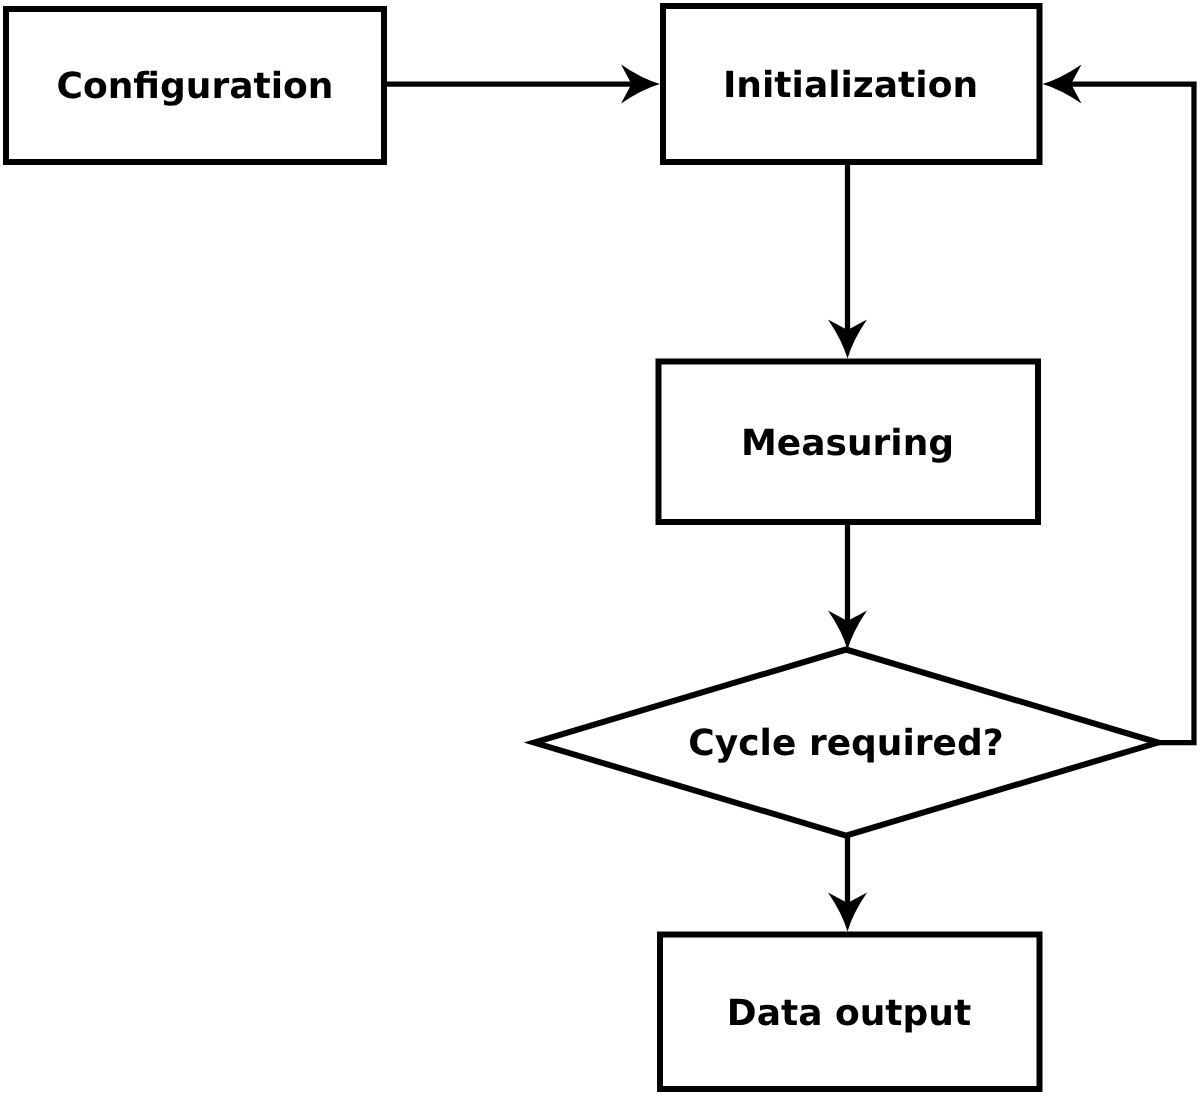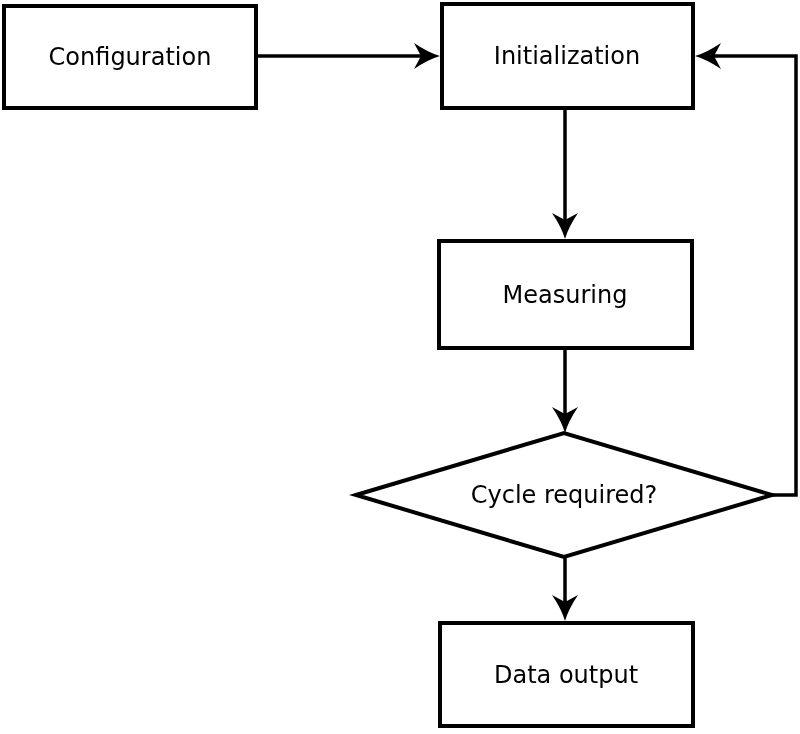--- a/index.html
+++ b/index.html
@@ -12,20 +12,21 @@
     margin: 0;
     padding: 0;
     background: var(--background);
   }
   .canvas {
     width: 800px;
     height: 734px;
     position: relative;
     background: var(--background);
     overflow: hidden;
+    font-weight: bold;
   }
   svg { display: block; }
   .node-shape {
     fill: var(--node-fill);
     stroke: var(--line);
     stroke-width: 4;
   }
   .connector {
     fill: none;
     stroke: var(--line);

